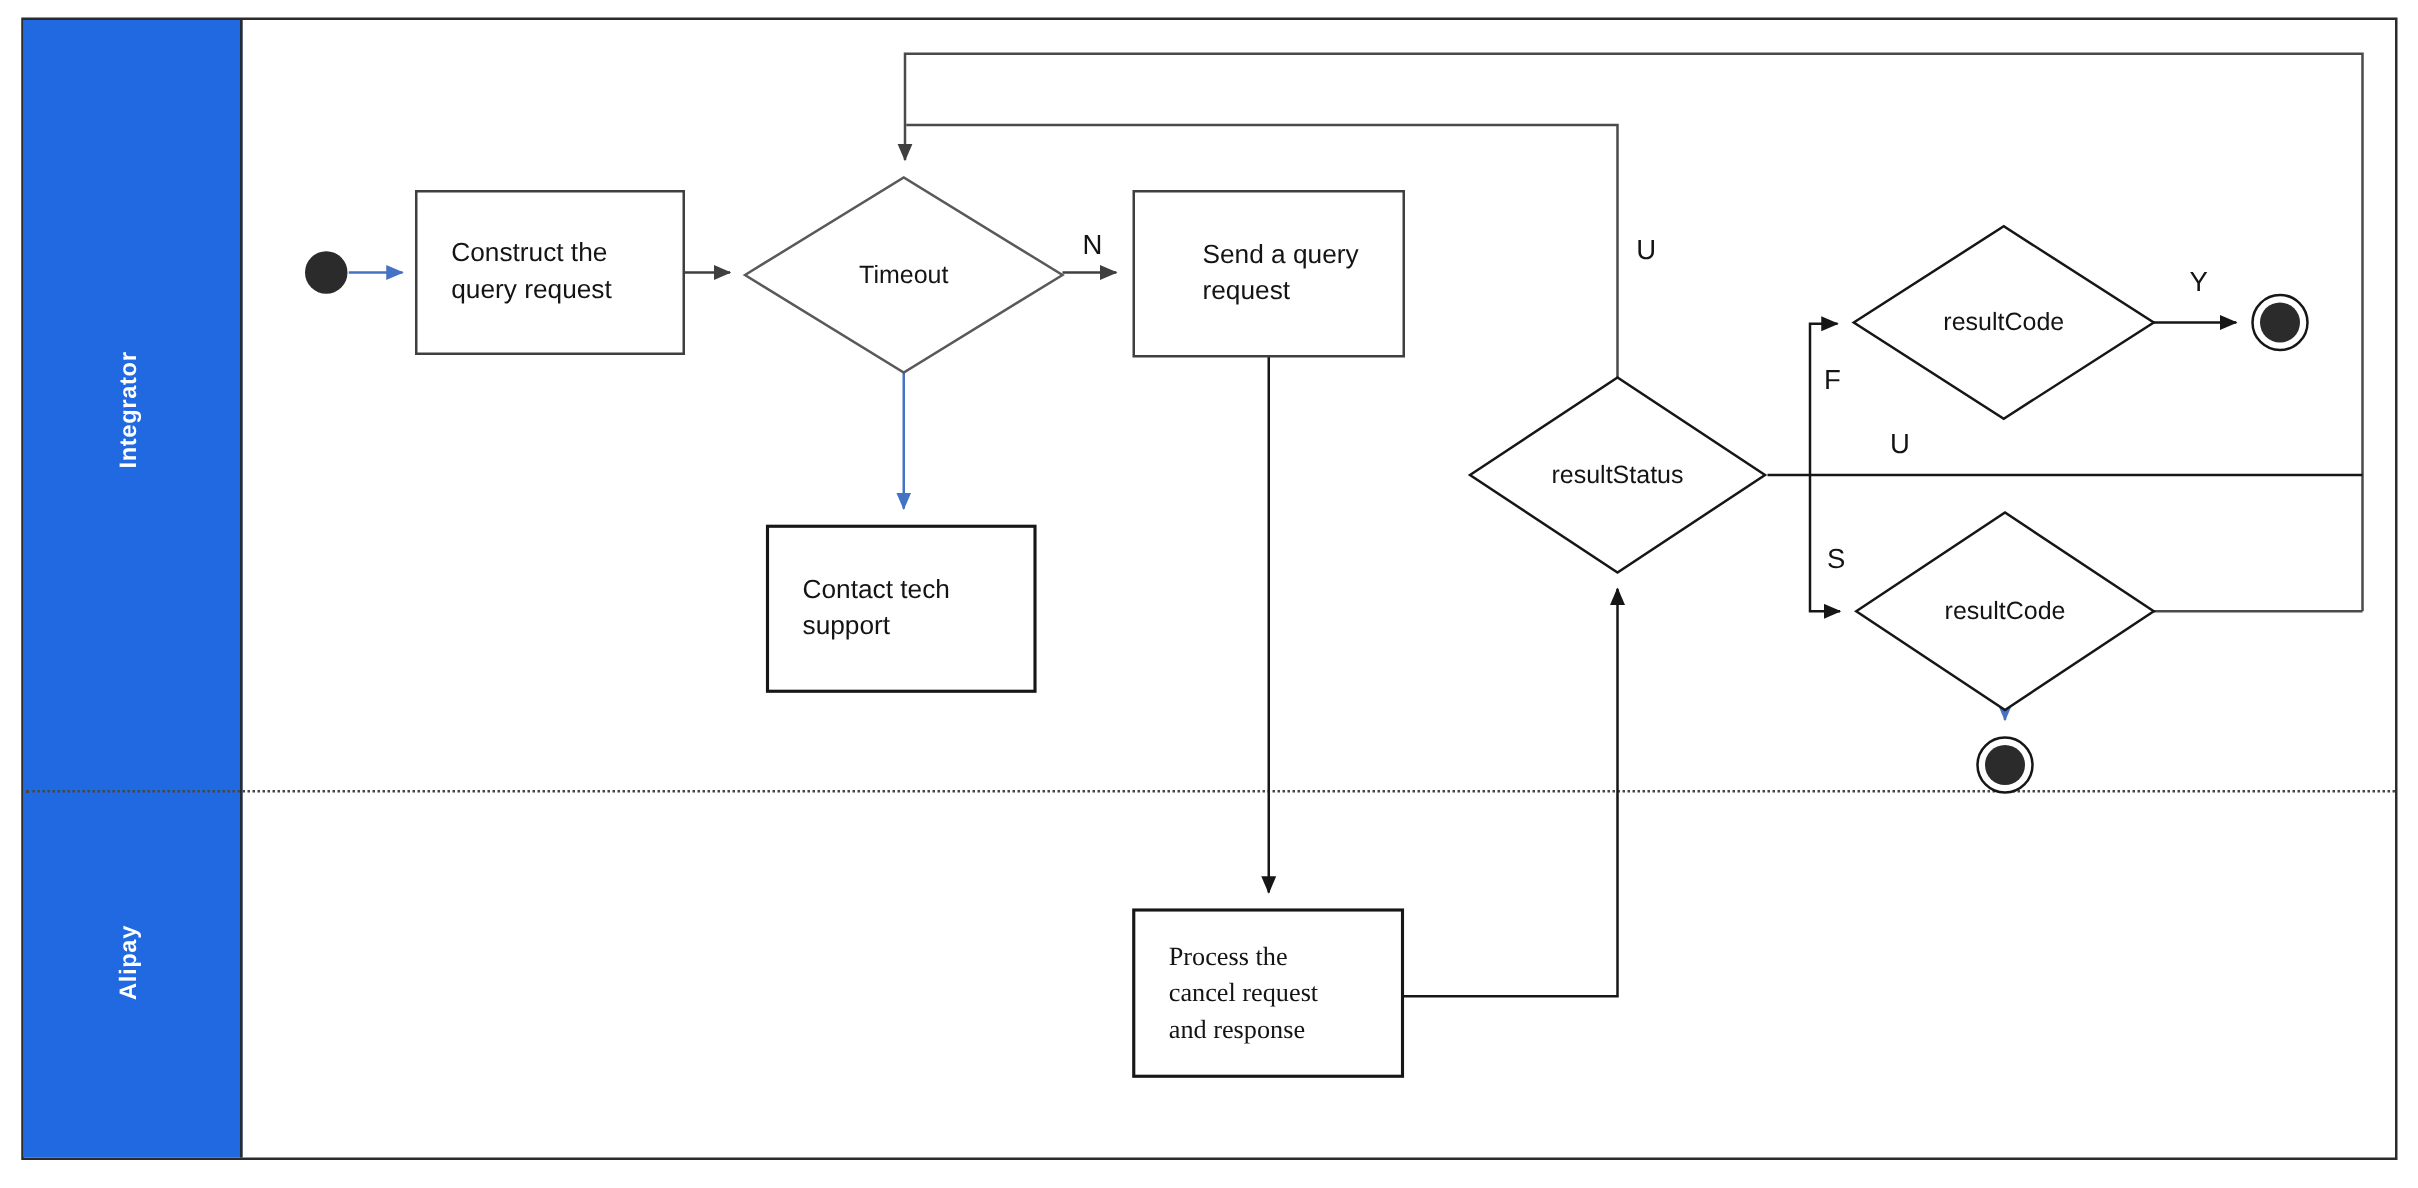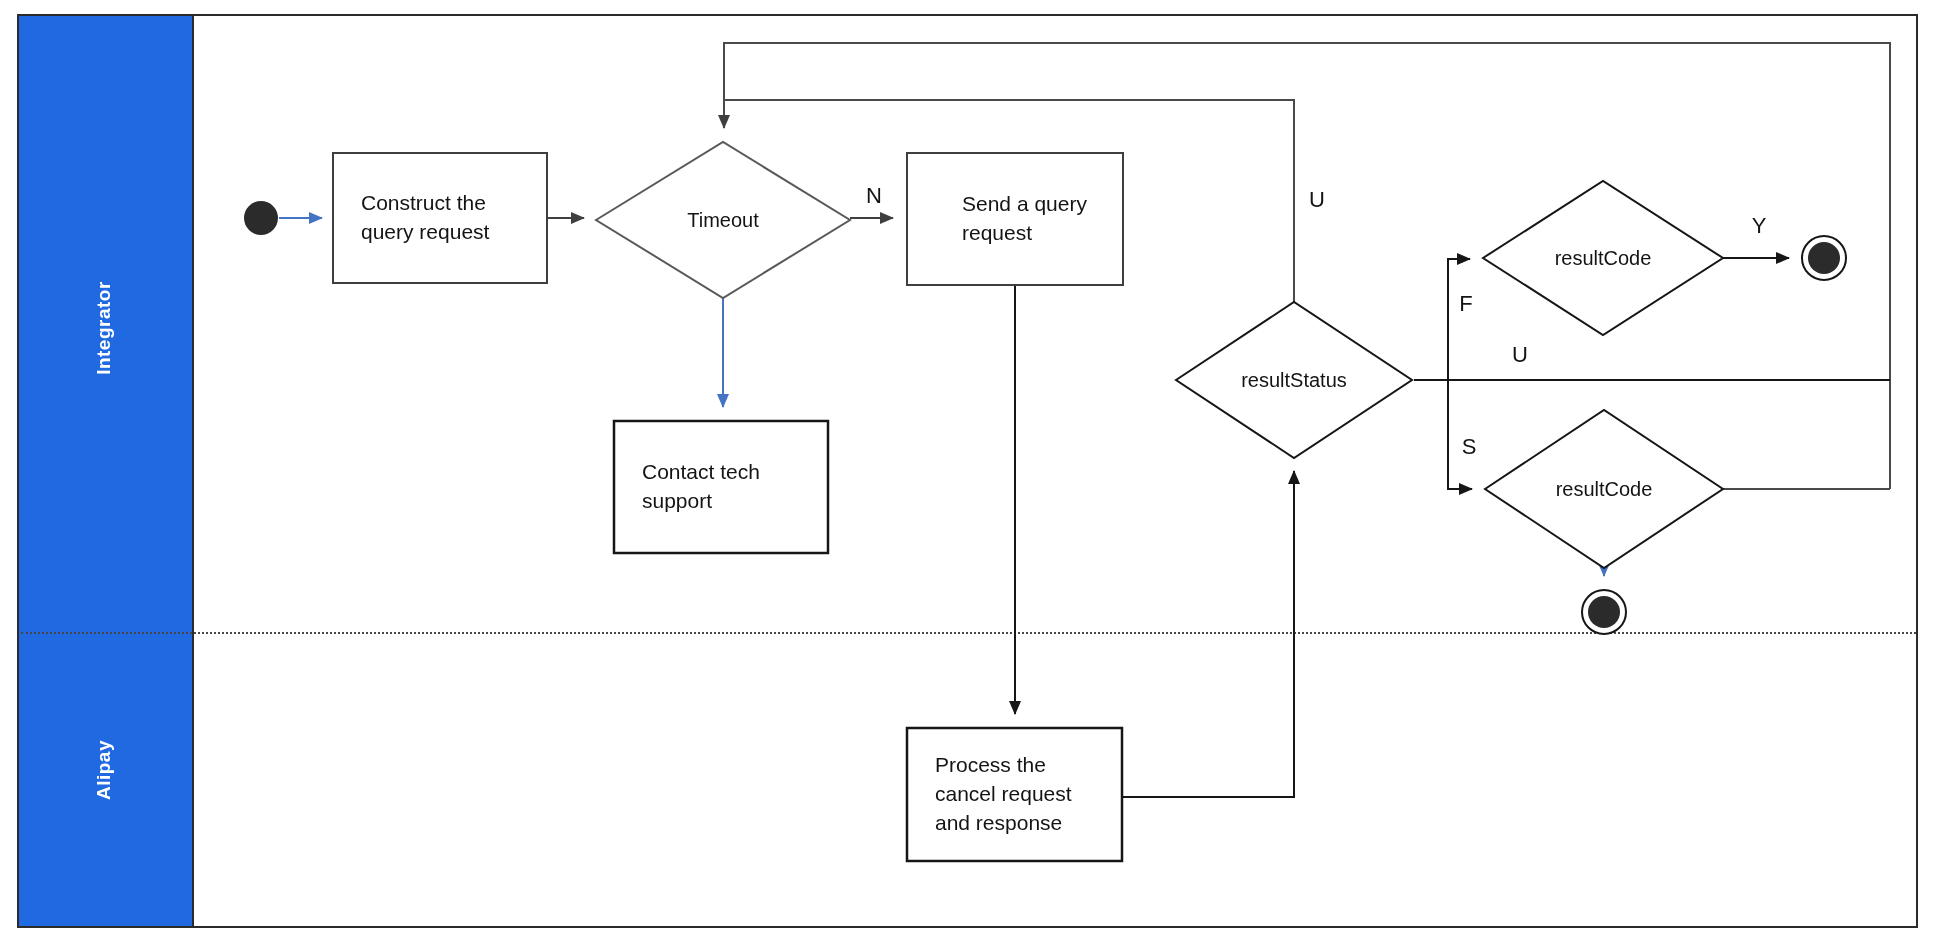--- a/index.html
+++ b/index.html
@@ -104,21 +104,21 @@
     <div class="lane-label" style="left:104px;top:328px;">Integrator</div>
     <div class="lane-label" style="left:104px;top:770px;">Alipay</div>
 
     <div class="box-label" style="left:333px;top:153px;width:214px;height:130px;">Construct the
 query request</div>
     <div class="diamond-label" style="left:596px;top:142px;width:254px;height:156px;">Timeout</div>
     <div class="box-label" style="left:907px;top:153px;width:216px;height:132px;padding-left:34px;margin-left:21px;">Send a query
 request</div>
     <div class="box-label" style="left:614px;top:421px;width:172px;height:132px;">Contact tech
 support</div>
-    <div class="box-label" style="left:907px;top:728px;width:215px;height:133px;">Process the
+    <div class="box-label" style="left:907px;top:728px;width:215px;height:133px;font-family:Liberation Serif, serif;">Process the
 cancel request
 and response</div>
     <div class="diamond-label" style="left:1483px;top:181px;width:240px;height:154px;">resultCode</div>
     <div class="diamond-label" style="left:1176px;top:302px;width:236px;height:156px;">resultStatus</div>
     <div class="diamond-label" style="left:1485px;top:410px;width:238px;height:158px;">resultCode</div>
 
     <div class="edge-label" style="left:874px;top:196px;">N</div>
     <div class="edge-label" style="left:1317px;top:200px;">U</div>
     <div class="edge-label" style="left:1520px;top:355px;">U</div>
     <div class="edge-label" style="left:1466px;top:304px;">F</div>

